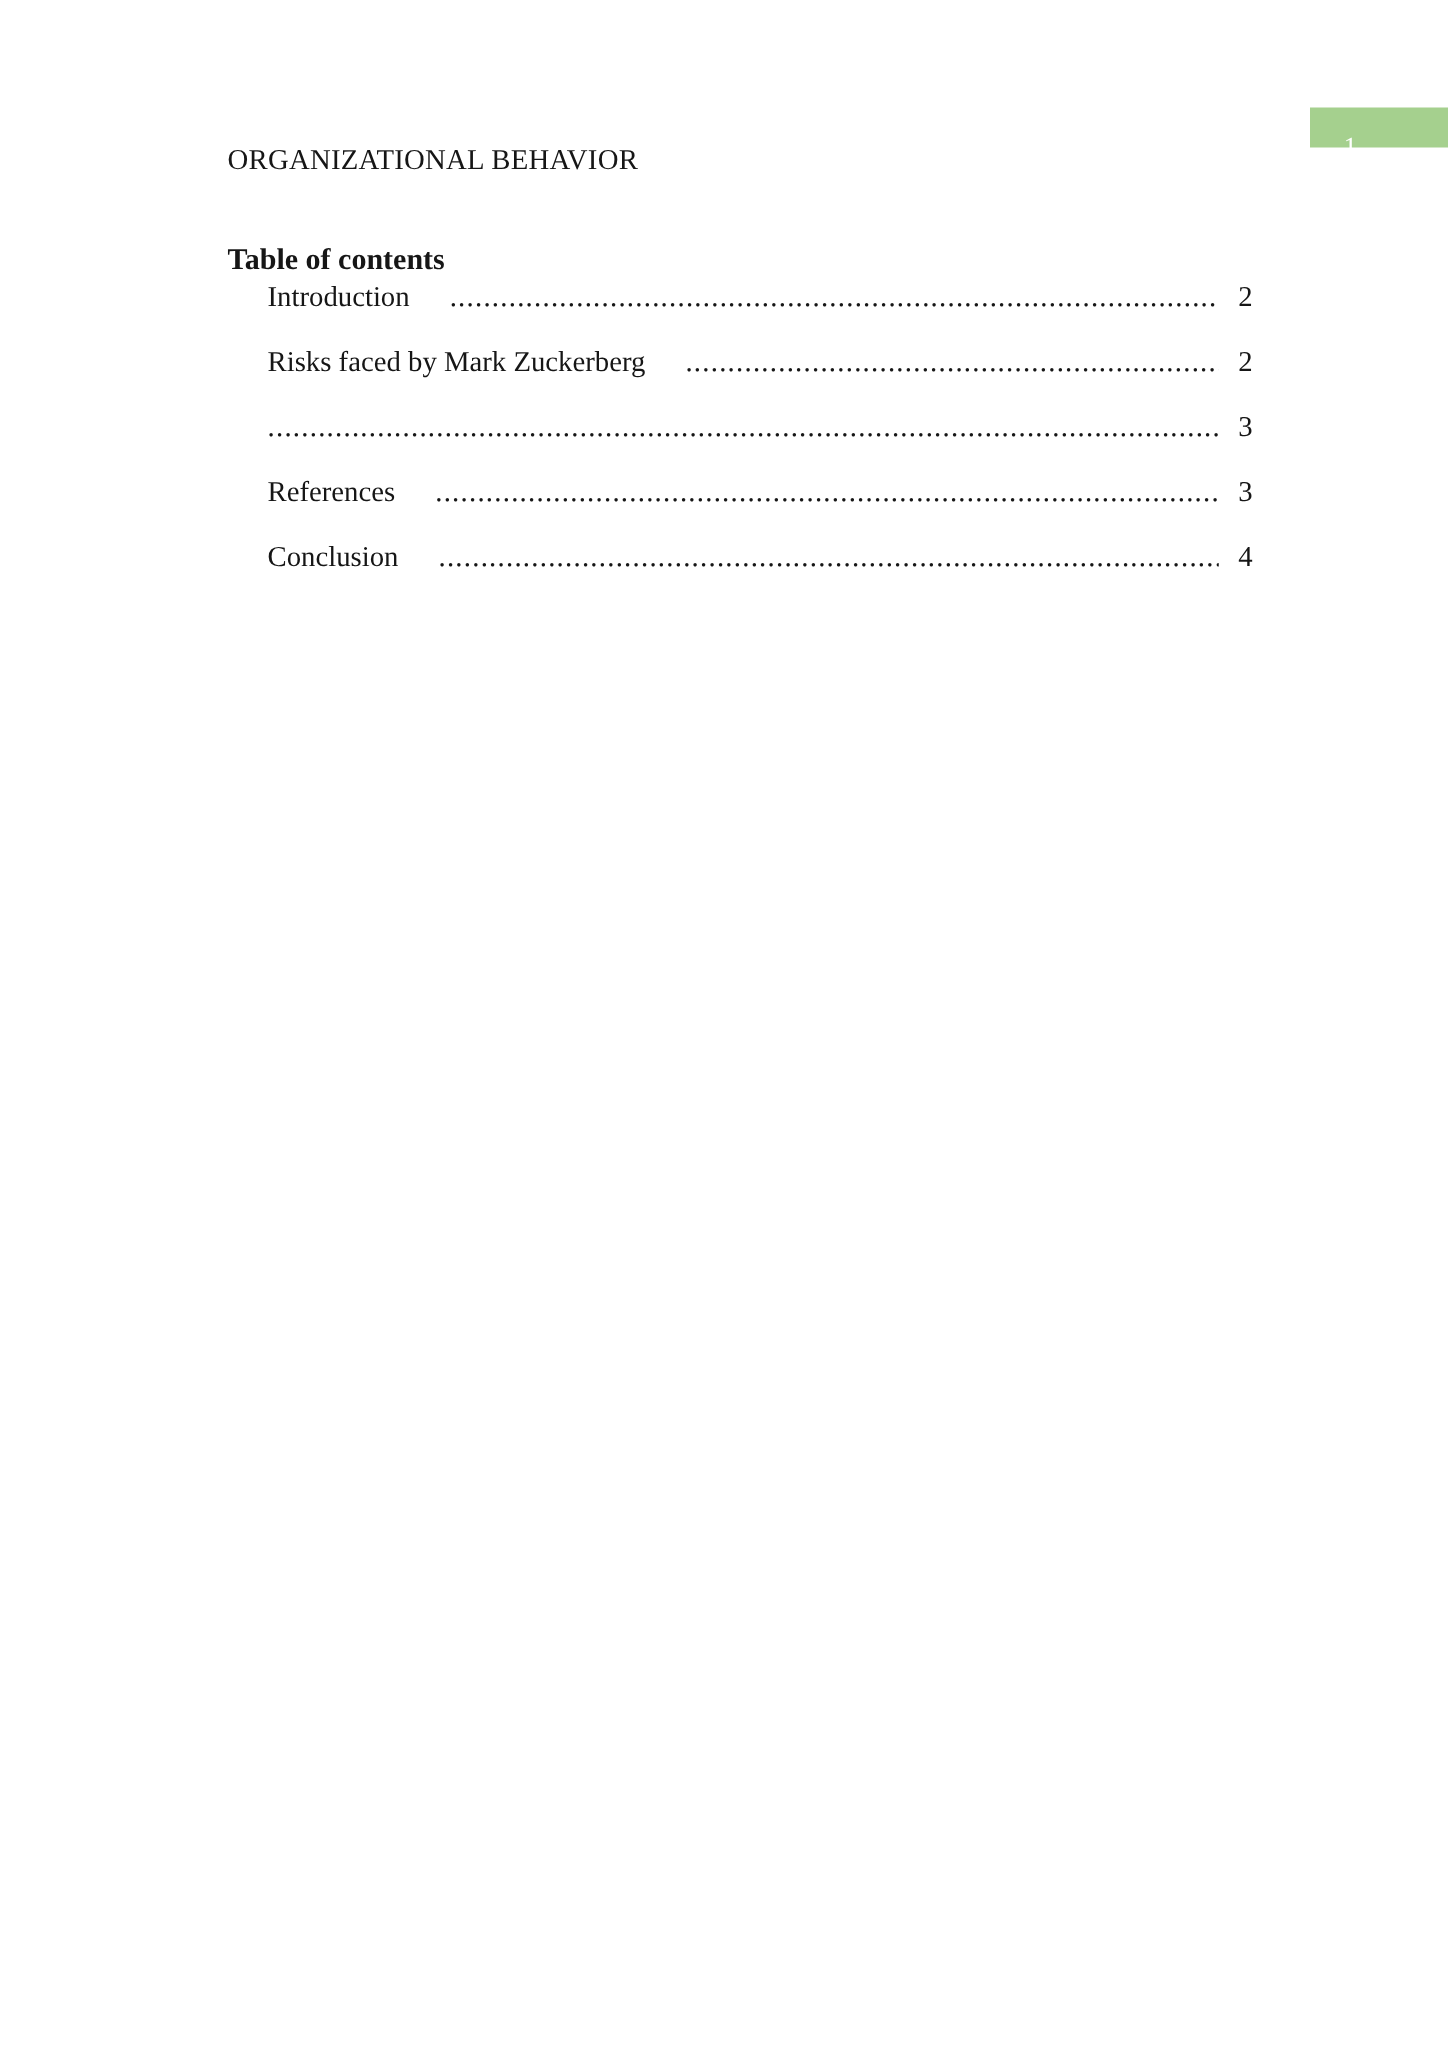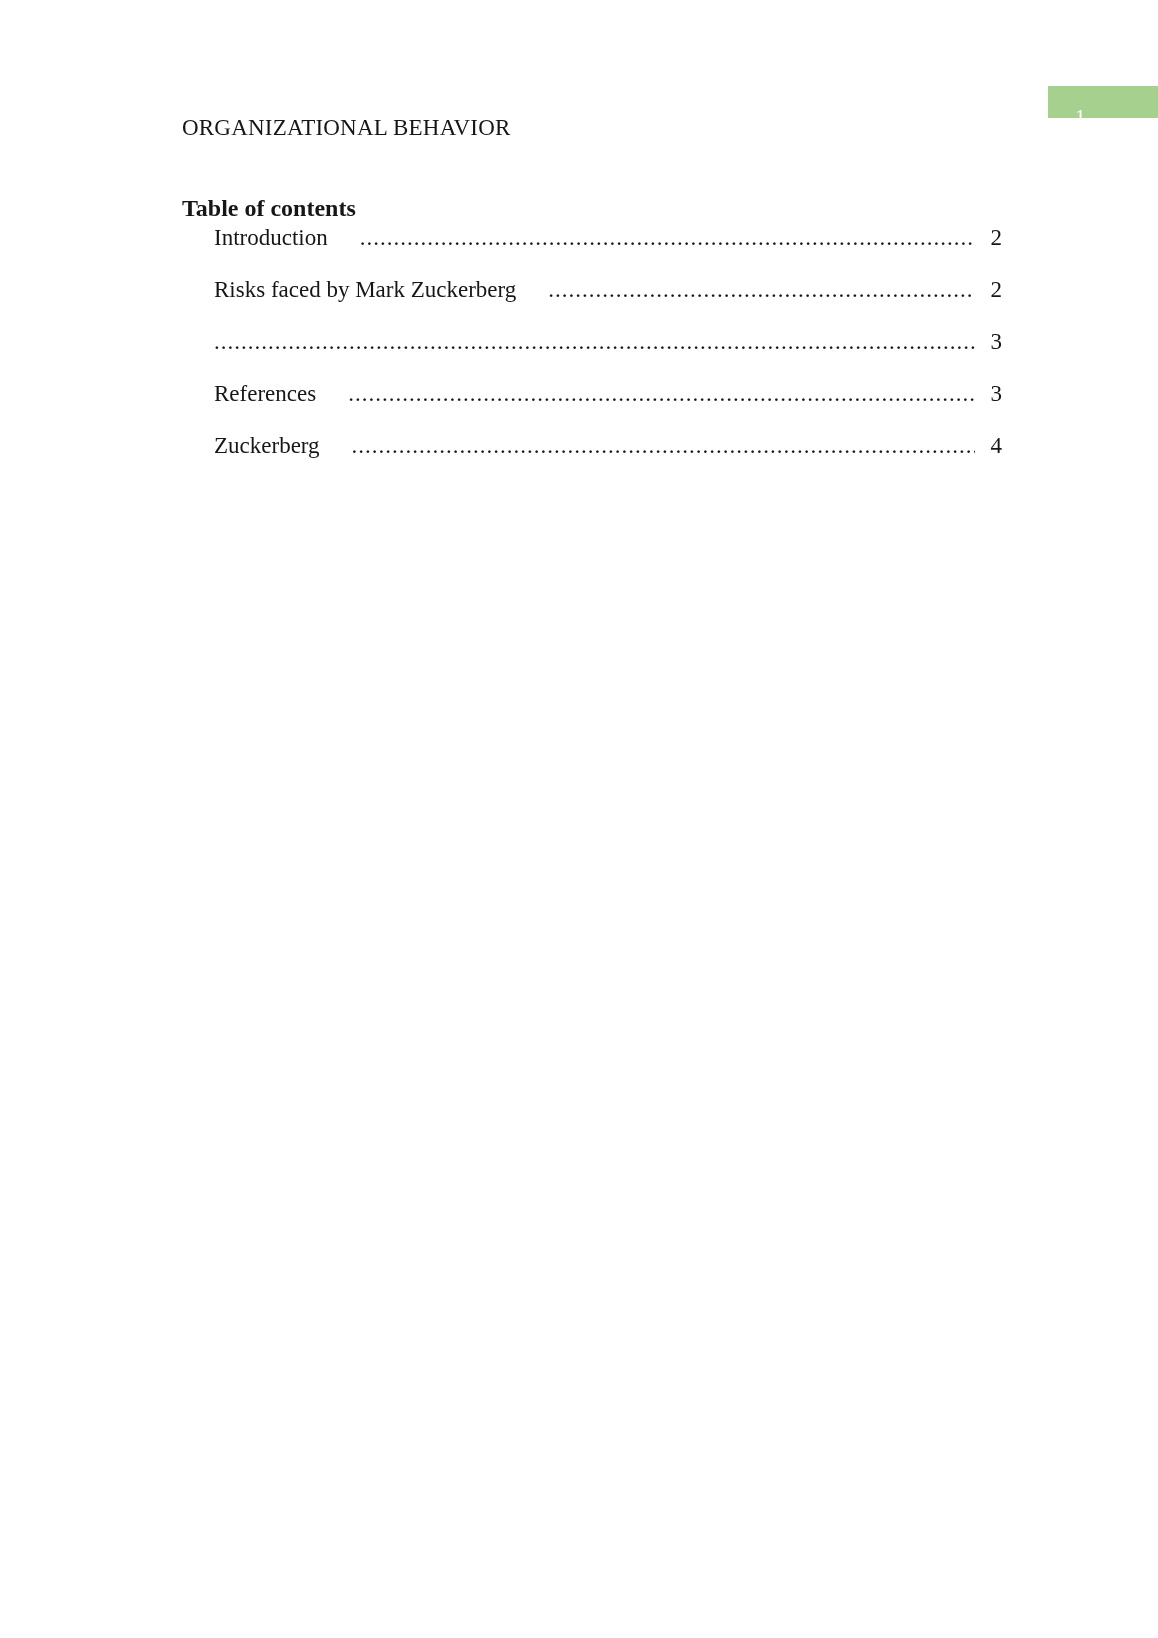--- a/index.html
+++ b/index.html
@@ -106,19 +106,19 @@
       <li class="toc-row">
         <span class="toc-leader">............................................................................................................................................................................................................................................................................................................</span>
         <span class="toc-page">3</span>
       </li>
       <li class="toc-row">
         <span class="toc-label">References</span>
         <span class="toc-leader">............................................................................................................................................................................................................................................................................................................</span>
         <span class="toc-page">3</span>
       </li>
       <li class="toc-row">
-        <span class="toc-label">Zuckerberg</span>
+        <span class="toc-label">Conclusion</span>
         <span class="toc-leader">............................................................................................................................................................................................................................................................................................................</span>
         <span class="toc-page">4</span>
       </li>
     </ul>
 
 </div>
 
 </body></html>

